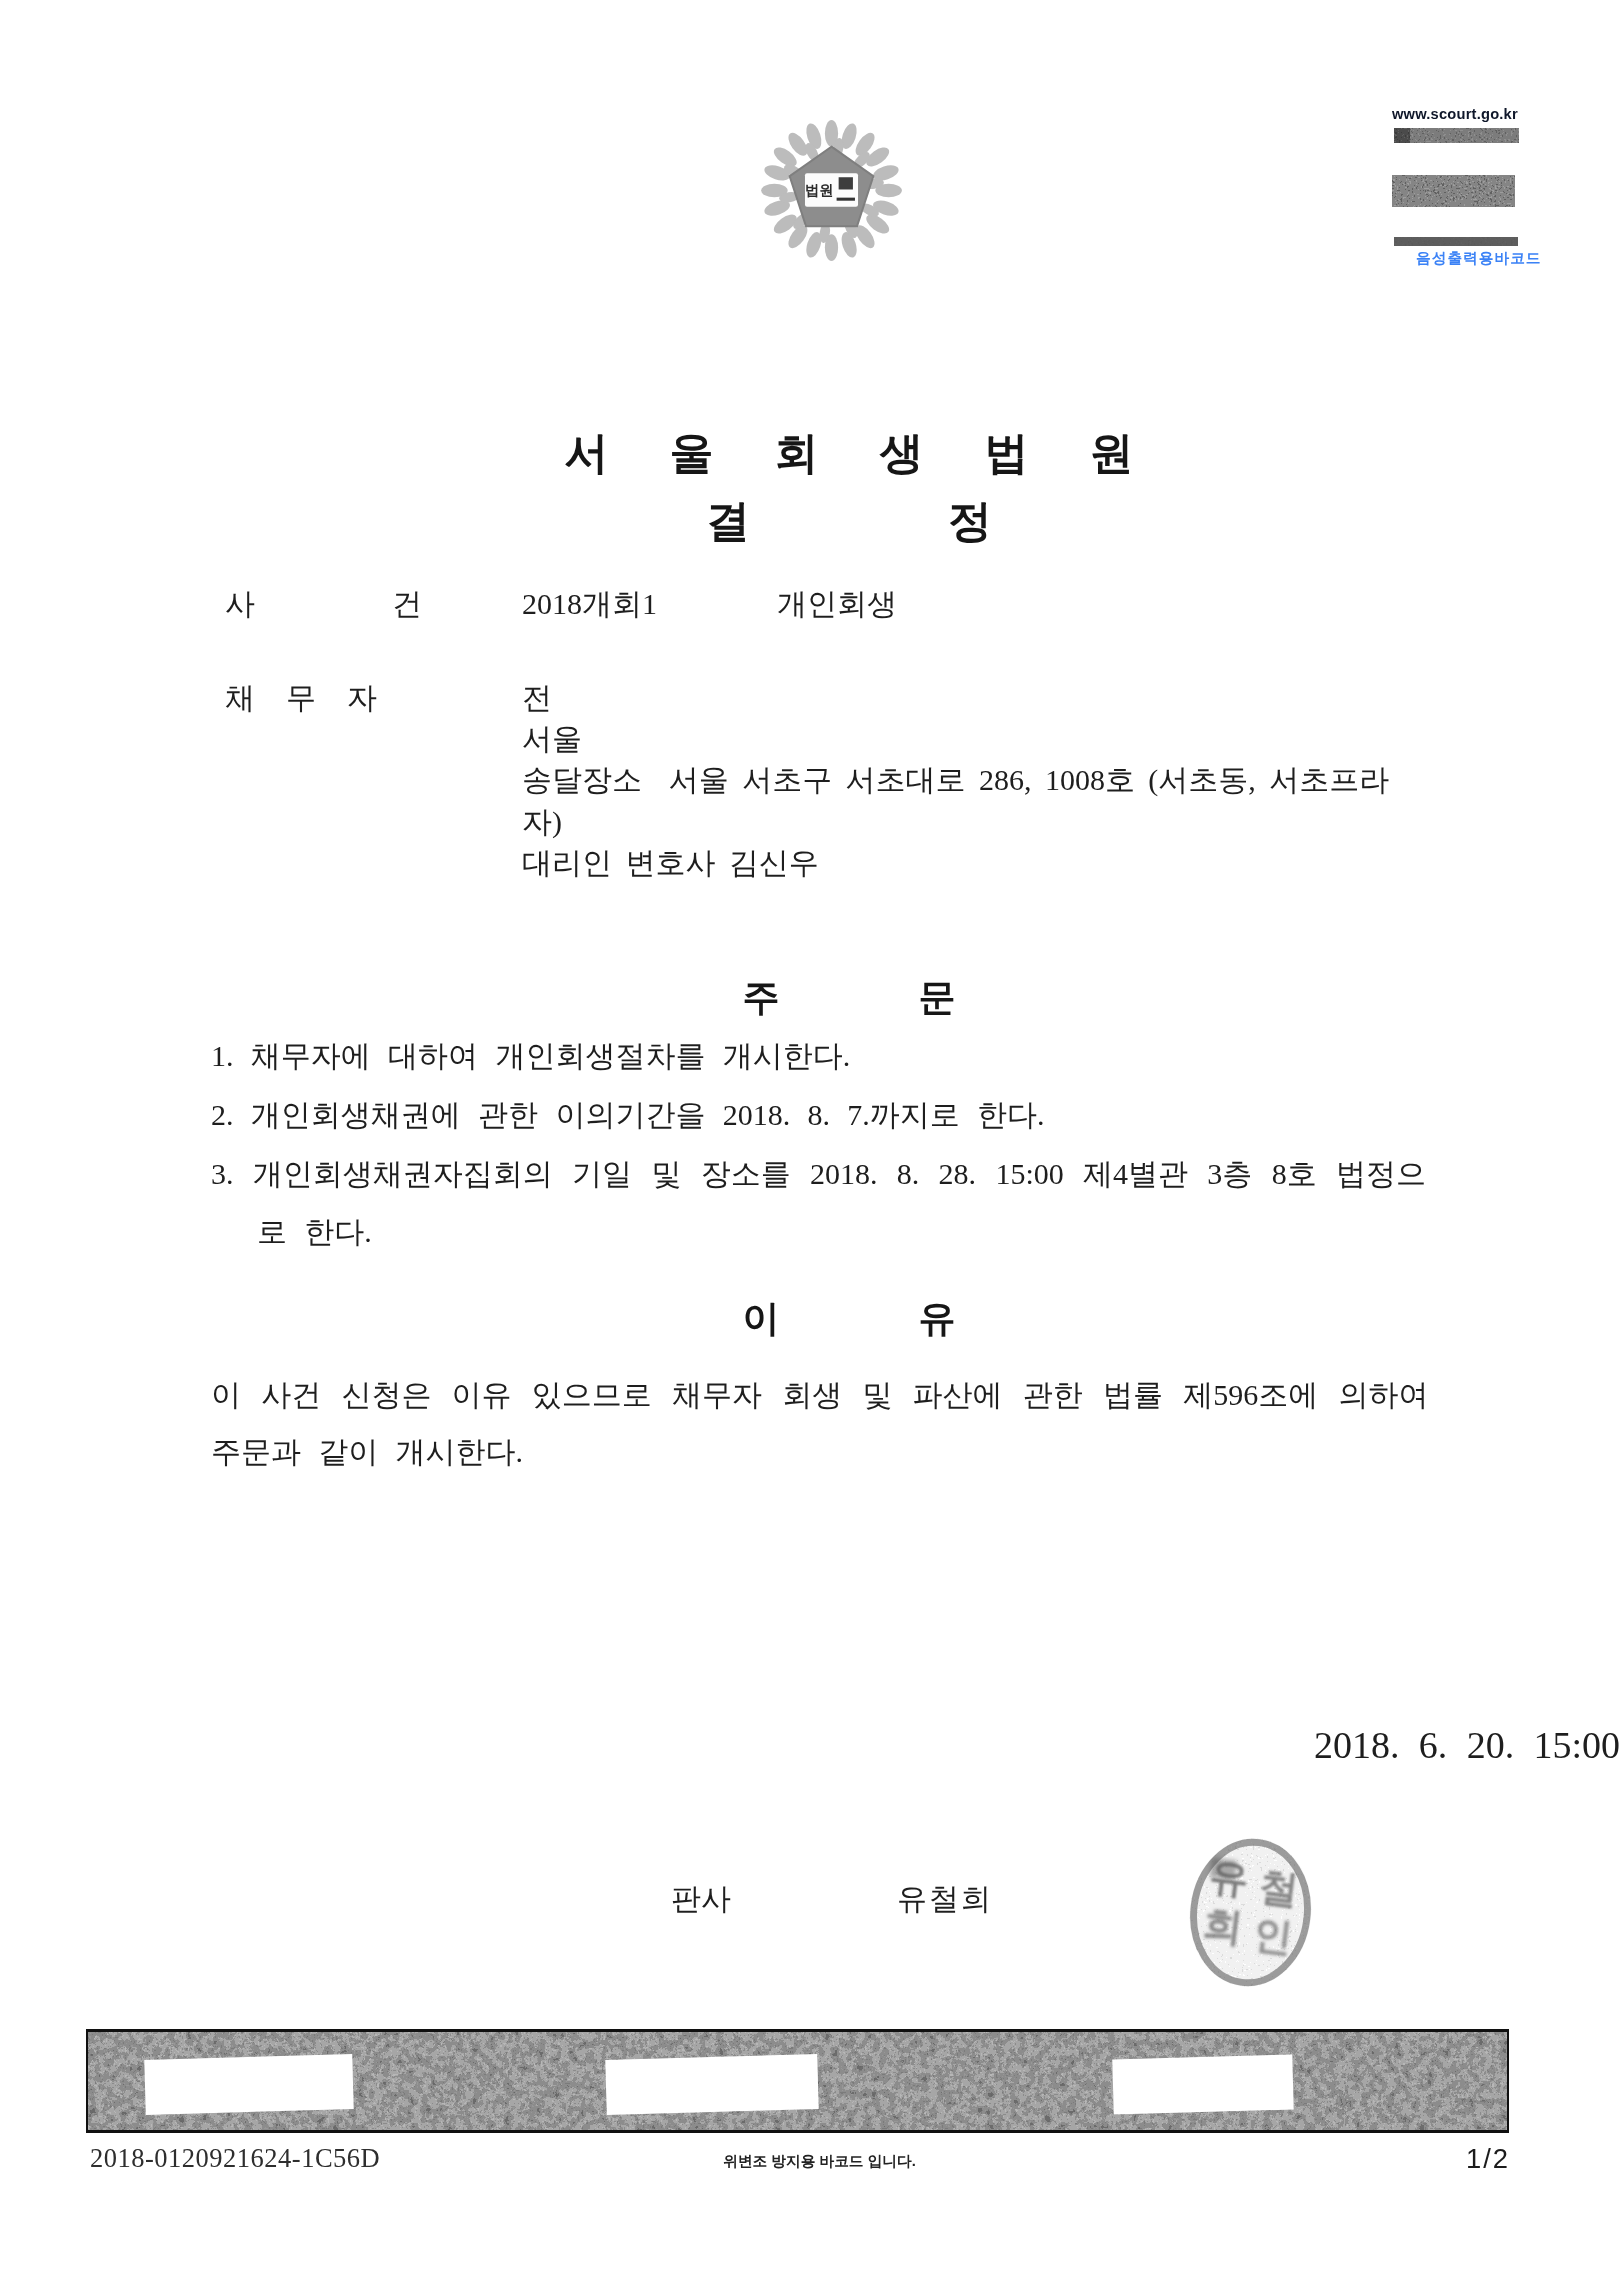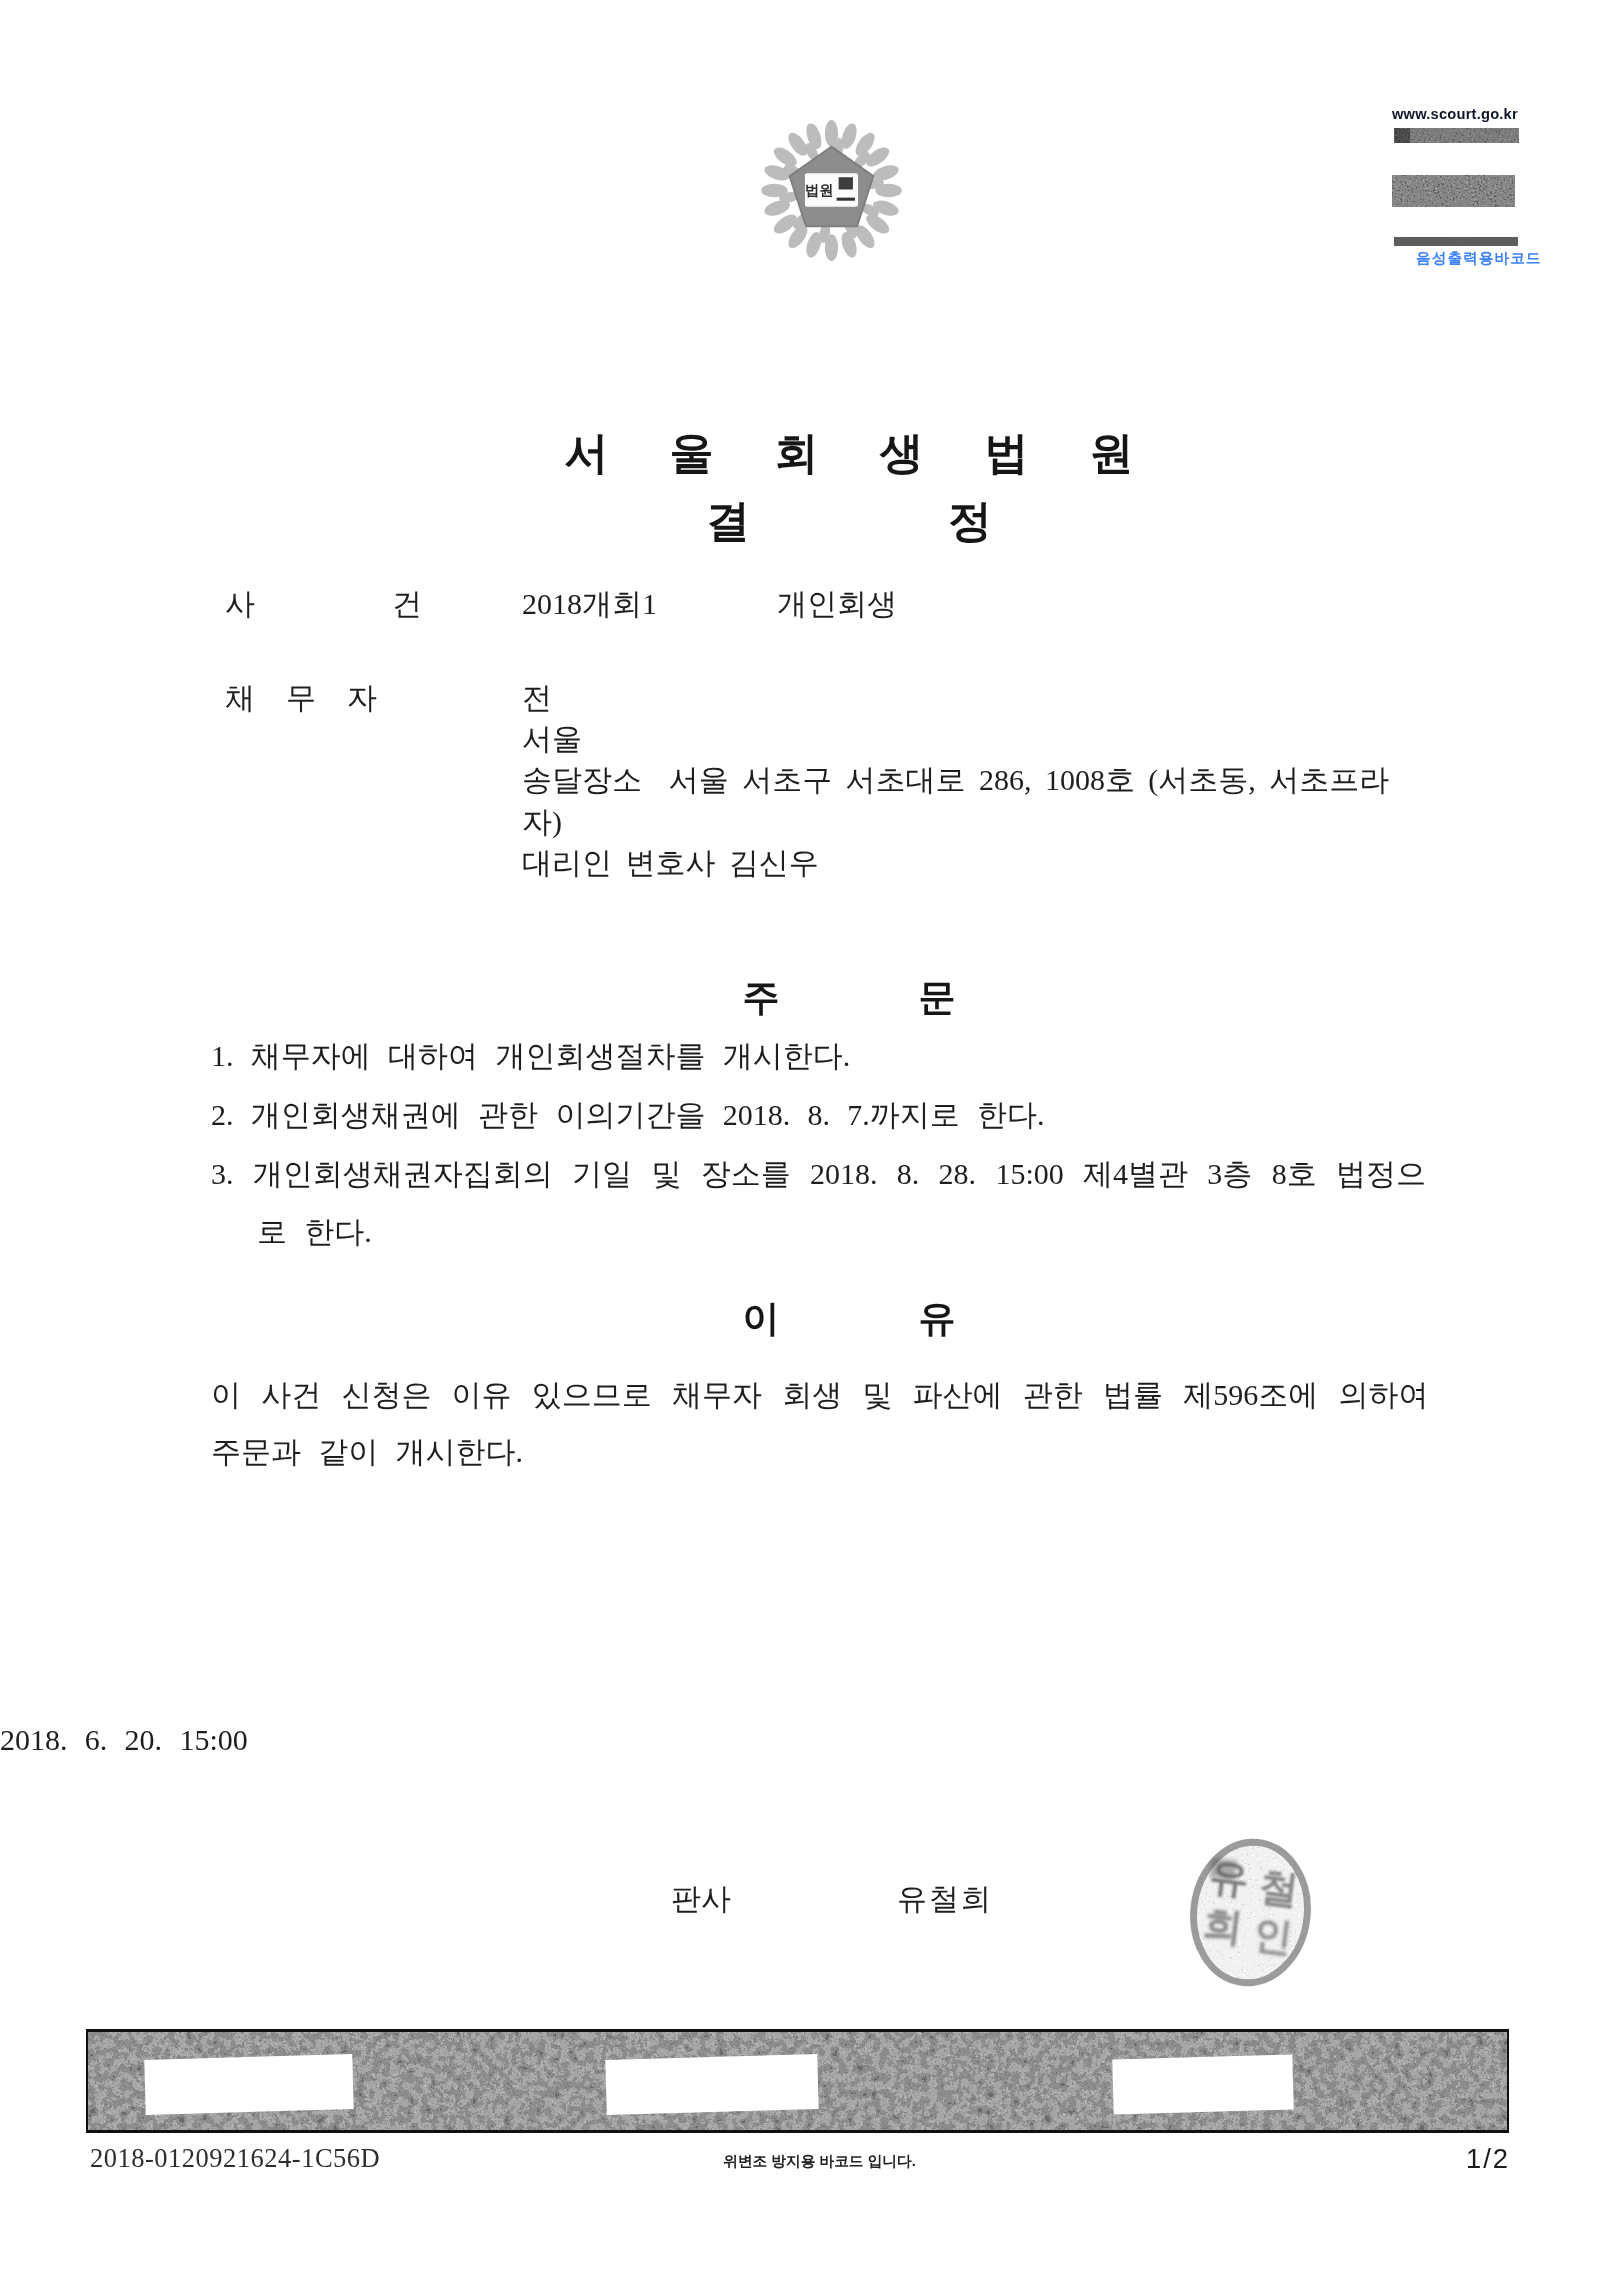--- a/index.html
+++ b/index.html
@@ -63,21 +63,21 @@
   .dl-4 { left: 522px; top: 848px; }
 
   .ol-0 { left: 211px; top: 1041px; word-spacing: 9.8px; }
   .ol-1 { left: 211px; top: 1100px; word-spacing: 9.8px; }
   .ol-2 { left: 211px; top: 1159px; word-spacing: 11.8px; }
   .ol-3 { left: 257px; top: 1217px; word-spacing: 9.8px; }
 
   .rl-0 { left: 211px; top: 1380px; word-spacing: 12.7px; }
   .rl-1 { left: 211px; top: 1437px; word-spacing: 9.8px; }
 
-  .datetime { top: 1723px; left: 0; right: 0; text-align: left; font-size: 30px;
+  .datetime { top: 1723px; left: 0; right: 0; text-align: right; font-size: 38px;
               word-spacing: 9.8px; white-space: pre; }
   .judge-lbl  { left: 671px; top: 1884px; }
   .judge-name { left: 897px; top: 1884px; letter-spacing: 2px; }
 
   
   .seal { left: 1186px; top: 1833px; width: 129px; height: 159px; }
 
   
   .strip {
     left: 86px; top: 2029px; width: 1423px; height: 104px;

